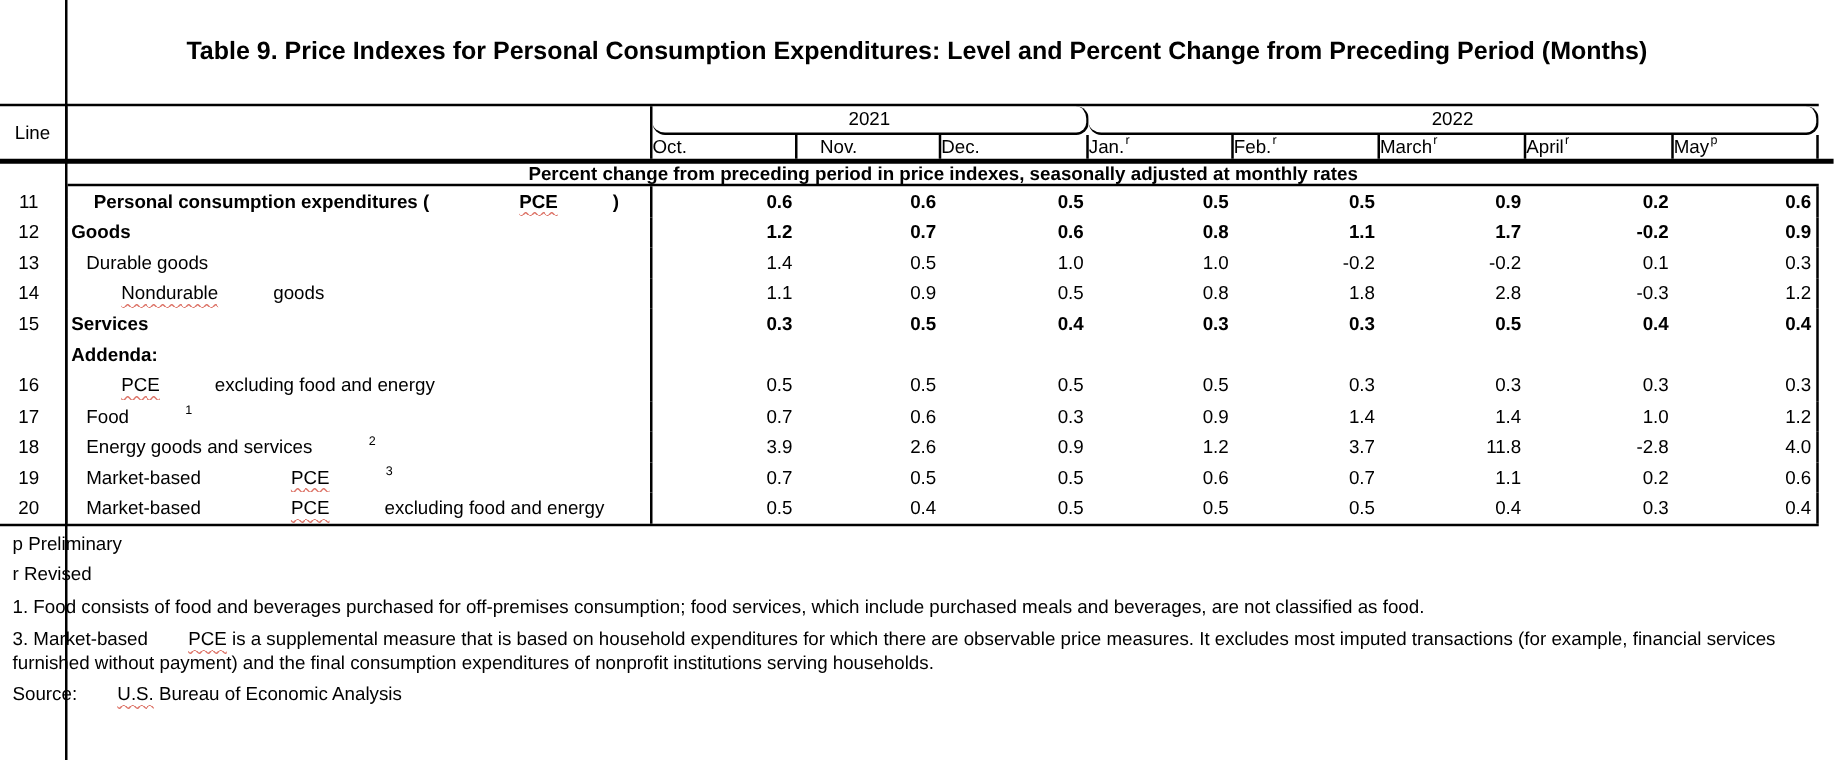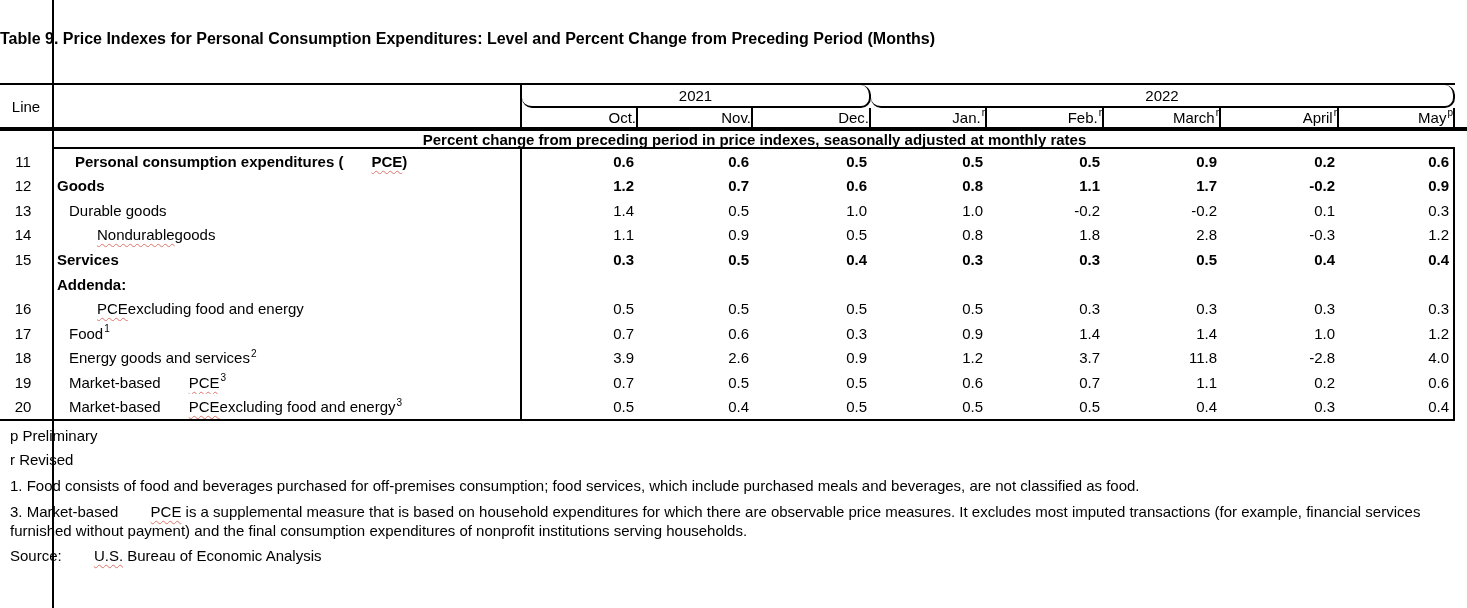--- a/index.html
+++ b/index.html
@@ -12,40 +12,40 @@
     position:relative;
     overflow:hidden;
   }
   #page{position:absolute;inset:0;background:var(--paper);}
 
   
   #col-gridline{position:absolute;left:52px;top:0;width:2px;height:608px;background:var(--ink);}
 
   #title{
     position:absolute;top:30px;left:0;width:1467px;
-    text-align:left;font-size:16px;font-weight:bold;letter-spacing:0px;
+    text-align:center;font-size:20px;font-weight:bold;letter-spacing:0px;
   }
 
   
   #header-grid{
     position:absolute;top:83px;left:0;
     display:grid;
     grid-template-columns:54px 468px 116px 115px 118px 116px 117px 117px 118px 116px;
     grid-template-rows:23px 19px;
     border-top:2px solid var(--ink);
     font-size:15px;
   }
   .cell{display:flex;align-items:center;}
   .hc{justify-content:center;}
   #line-header{grid-row:1/3;grid-column:1;border-right:2px solid var(--ink);}
   #stub-header{grid-row:1/3;grid-column:2;border-right:2px solid var(--ink);}
   .year-cell{grid-row:1;border-bottom:2px solid var(--ink);justify-content:center;border-radius:10px;}
   #year-2021{grid-column:3/6;border-right:2px solid var(--ink);}
   #year-2022{grid-column:6/11;border-right:2px solid var(--ink);}
-  .month-cell{grid-row:2;border-right:2px solid var(--ink);justify-content:flex-end;padding-bottom:1px;}
+  .month-cell{grid-row:2;border-right:2px solid var(--ink);justify-content:flex-start;padding-bottom:1px;}
 
   
   #thick-rule{position:absolute;top:127px;left:0;width:1467px;height:4px;background:var(--ink);}
 
   
   #section-banner{
     position:absolute;top:131px;left:54px;width:1401px;height:18px;
     border-bottom:2px solid var(--ink);
     display:flex;align-items:center;justify-content:center;
     font-size:15px;font-weight:bold;
@@ -54,21 +54,21 @@
   
   #data-grid{
     position:absolute;top:149px;left:0;
     display:grid;
     grid-template-columns:54px 468px 116px 115px 118px 116px 117px 117px 118px 116px;
     grid-auto-rows:24.55px;
     border-bottom:2px solid var(--ink);
     font-size:15px;
   }
   .line-cell{border-right:2px solid var(--ink);justify-content:center;padding-right:6px;}
-  .label-cell{border-right:2px solid var(--ink);white-space:nowrap;overflow:hidden;}
+  .label-cell{border-right:2px solid var(--ink);white-space:nowrap;overflow:hidden;gap:44px;}
   .value-cell{justify-content:flex-end;padding-right:4px;}
   .value-cell.last{border-right:2px solid var(--ink);}
   .indent0{padding-left:3px;}
   .indent1{padding-left:15px;}
   .indent2{padding-left:21px;}
   .b{font-weight:bold;}
 
   sup{font-size:10px;position:relative;top:-4px;margin-left:1px;line-height:0;}
 
   .sq{

